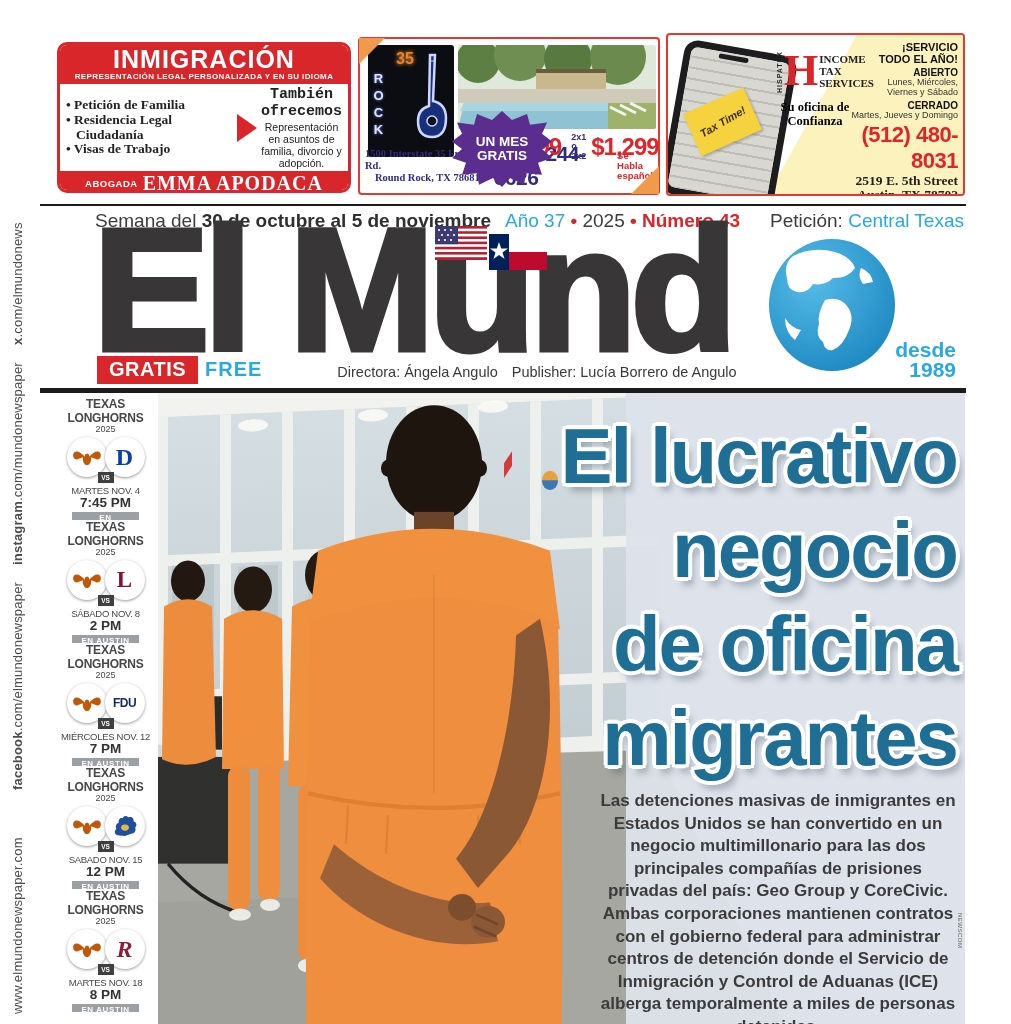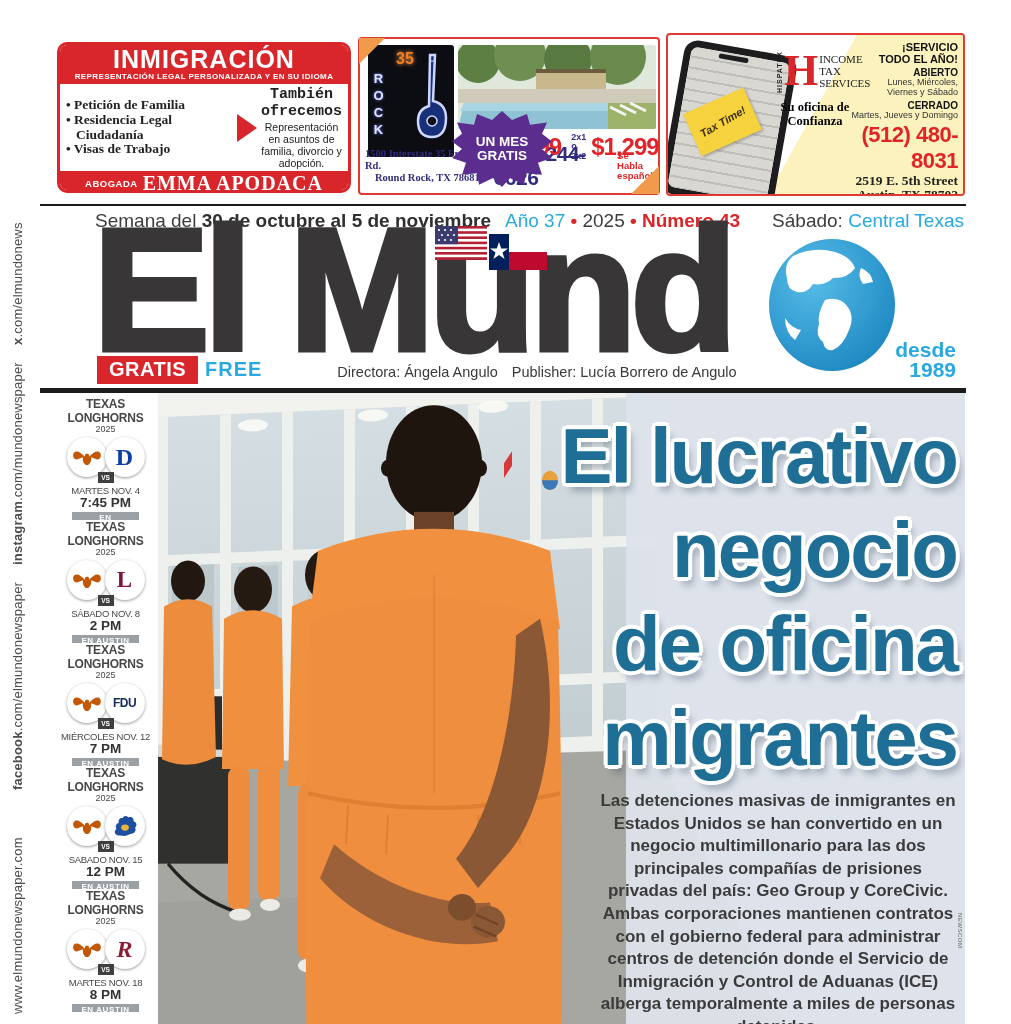--- a/index.html
+++ b/index.html
@@ -74,21 +74,21 @@
                           repeating-linear-gradient(90deg,rgba(217,215,209,.7) 0 11px,rgba(191,189,183,.7) 11px 13px);}
   .hx-notch{position:absolute;left:28px;top:2px;width:30px;height:5px;background:#1d1d20;border-radius:3px;}
   .hx-sticky{position:absolute;left:10px;top:46px;width:66px;height:46px;background:#f5d23e;
              transform:rotate(-34deg);box-shadow:1px 2px 3px rgba(0,0,0,.25);
              display:flex;align-items:center;justify-content:center;}
   .hx-sticky span{font-style:italic;font-weight:bold;font-size:11px;color:#3e3214;transform:rotate(-6deg);}
   .hx-logo{position:absolute;left:108px;top:14px;display:flex;align-items:center;z-index:2;}
   .hx-brandv{writing-mode:vertical-rl;transform:rotate(180deg);font-size:7px;font-weight:bold;
              color:#222;letter-spacing:1px;height:44px;}
   .hx-h{font-family:"Liberation Serif",serif;font-weight:bold;font-size:44px;line-height:.9;color:#d9262b;margin:0 1px;}
-  .hx-words{font-family:"Liberation Serif",serif;font-weight:normal;font-size:11px;color:#222;line-height:1.12;}
+  .hx-words{font-family:"Liberation Serif",serif;font-weight:bold;font-size:11px;color:#222;line-height:1.12;}
   .hx-tag{position:absolute;left:104px;top:66px;width:86px;text-align:center;font-weight:bold;
           font-size:12.5px;color:#000000;line-height:1.1;z-index:2;font-family:"Liberation Serif",serif;}
   .hx-right{position:absolute;right:5px;top:6px;width:128px;text-align:right;z-index:2;}
   .hx-banner{font-size:11px;font-weight:bold;color:#111;line-height:1.1;}
   .hx-openlbl{font-size:10px;font-weight:bold;color:#111;margin-top:2px;}
   .hx-days{font-size:9px;color:#333;line-height:1.1;}
   .hx-phone-num{font-size:22px;font-weight:bold;color:#e02429;letter-spacing:-.5px;margin-top:1px;}
   .hx-addr{font-family:"Liberation Serif",serif;font-weight:bold;font-size:13.5px;color:#222;line-height:1.05;}
 
   
@@ -297,21 +297,21 @@
       <b>30 de octubre al 5 de noviembre</b>
     </div>
     <div class="dl-mid">
       <span class="yr">Año 37</span>
       <span class="sep">•</span>
       <span>2025</span>
       <span class="sep">•</span>
       <span class="num">Número 43</span>
     </div>
     <div class="dl-right">
-      <span>Sábado:</span>
+      <span>Petición:</span>
       <span class="ed">Central Texas</span>
     </div>
   </div>
 
   <section class="abs masthead">
     <div class="mh-title">El Mund</div>
     <div class="mh-flags">
       <svg width="52" height="34" viewBox="0 0 52 34">
         <rect width="52" height="34" fill="#fff"></rect>
         <g fill="#b22234">

